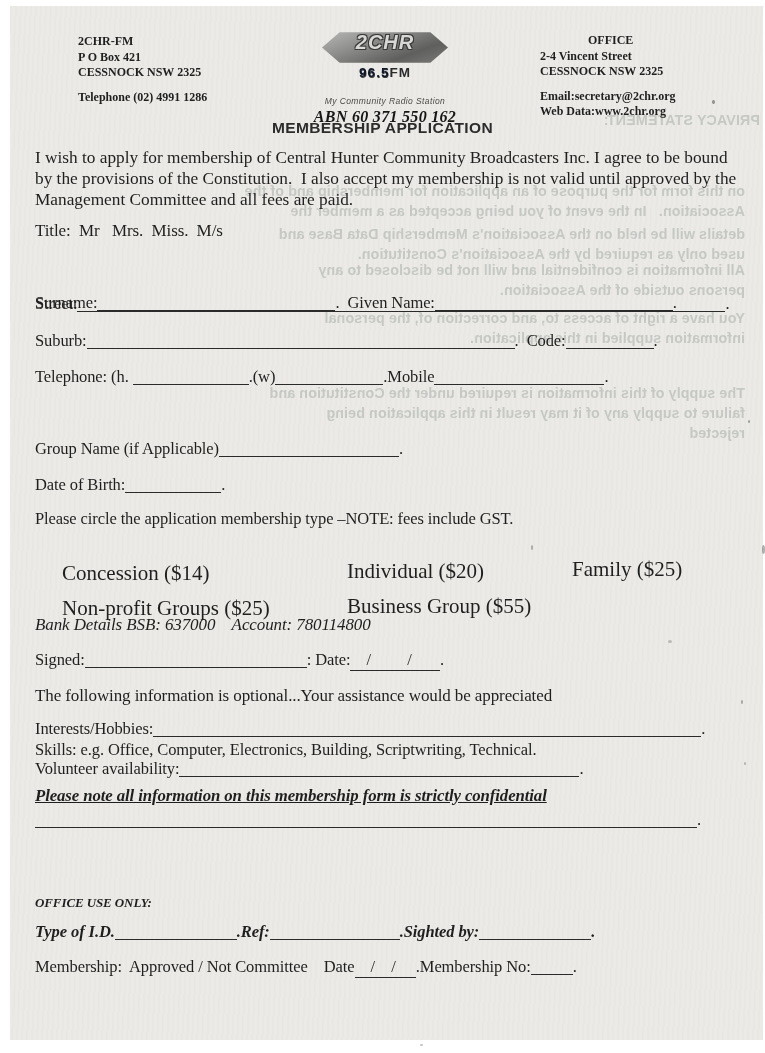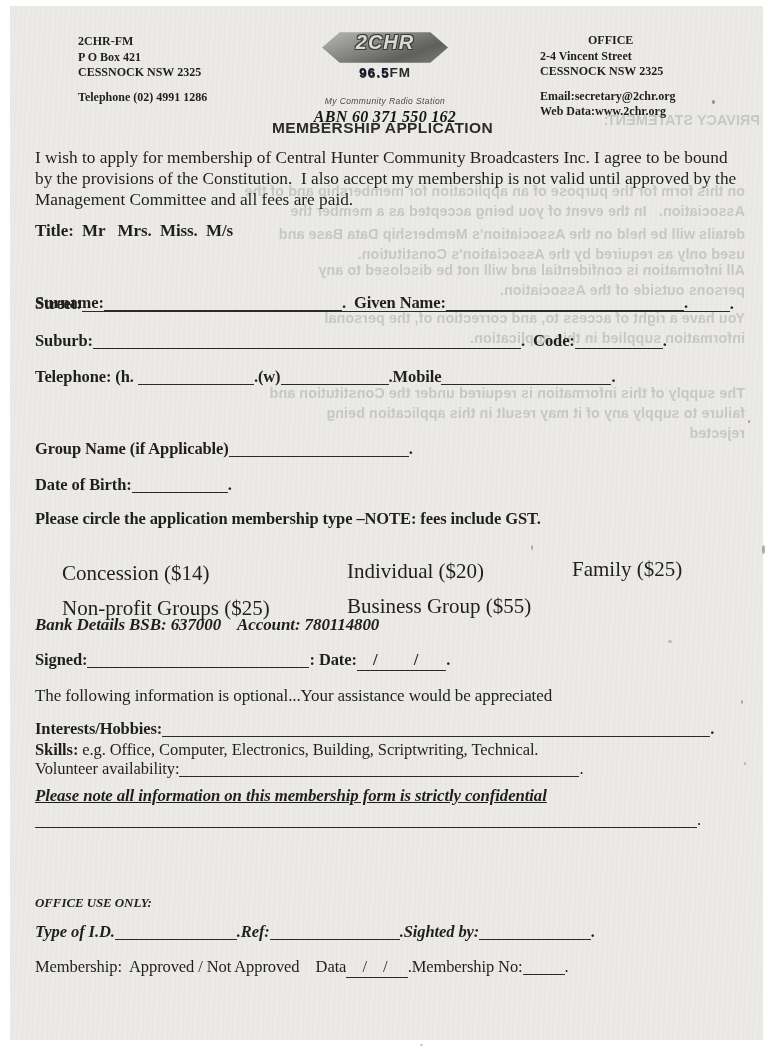--- a/index.html
+++ b/index.html
@@ -8,21 +8,21 @@
   .paper{position:absolute;left:10px;top:6px;right:2px;bottom:13px;
          background:
            radial-gradient(ellipse 600px 300px at 70% 8%, rgba(120,120,115,0.07), rgba(0,0,0,0) 60%),
            radial-gradient(ellipse 500px 400px at 20% 90%, rgba(120,120,115,0.05), rgba(0,0,0,0) 60%),
            linear-gradient(180deg,#e7e6e2 0px,#ebeae6 60px,#eceae6 500px,#eaе9e5 100%);
          background-color:#ebeae6;}
   .paper::after{content:"";position:absolute;inset:0;
          background:repeating-linear-gradient(93deg, rgba(0,0,0,0.012) 0 2px, rgba(255,255,255,0.012) 2px 5px);}
   .abs{position:absolute;}
   .r{position:absolute;left:35px;white-space:pre;font-size:16.5px;letter-spacing:-0.1px;z-index:3;}
-  .b{font-weight:bold;}
+  .b{font-weight:normal;}
   .bl{display:inline-block;border-bottom:1.5px solid #2a2a2a;height:15px;vertical-align:-3px;}
   .bl-text{display:inline-block;border-bottom:1.5px solid #2a2a2a;white-space:pre;}
   .hdr{font-size:12px;font-weight:bold;line-height:1.3;z-index:3;}
   .hdr .gap{height:9px;}
   .page-title{position:absolute;top:119px;left:0;width:100%;text-align:center;
       font-family:"Liberation Sans", sans-serif;font-weight:bold;font-size:15.5px;
       letter-spacing:0.4px;color:#2c2c2c;z-index:3;}
   .intro{position:absolute;top:147px;left:35px;width:708px;font-size:17.3px;
       line-height:1.22;white-space:pre-wrap;z-index:3;}
   .logo{position:absolute;top:31px;left:305px;width:160px;text-align:center;z-index:3;}
@@ -153,15 +153,15 @@
 
   <div class="r conf" style="top:786px;">Please note all information on this membership form is strictly confidential</div>
 
   <div class="r" style="top:810px;"><span class="bl" style="width:662px;"></span><span>.</span></div>
 
   <div class="r office-lbl" style="top:895px;font-size:13px;">OFFICE USE ONLY:</div>
 
 
   <div class="r office-lbl" style="top:922px;"><span>Type of I.D.</span><span class="bl" style="width:122px;"></span><span>.Ref:</span><span class="bl" style="width:130px;"></span><span>.Sighted by:</span><span class="bl" style="width:112px;"></span><span>.</span></div>
 
-  <div class="r" style="top:957px;"><span>Membership:  Approved / Not Approved    Data</span><span class="bl-text">    /    /     </span><span>.Membership No:</span><span class="bl" style="width:42px;"></span><span>.</span></div>
+  <div class="r" style="top:957px;"><span>Membership:  Approved / Not Committee    Date</span><span class="bl-text">    /    /     </span><span>.Membership No:</span><span class="bl" style="width:42px;"></span><span>.</span></div>
 
 </div>
 
 </body></html>

